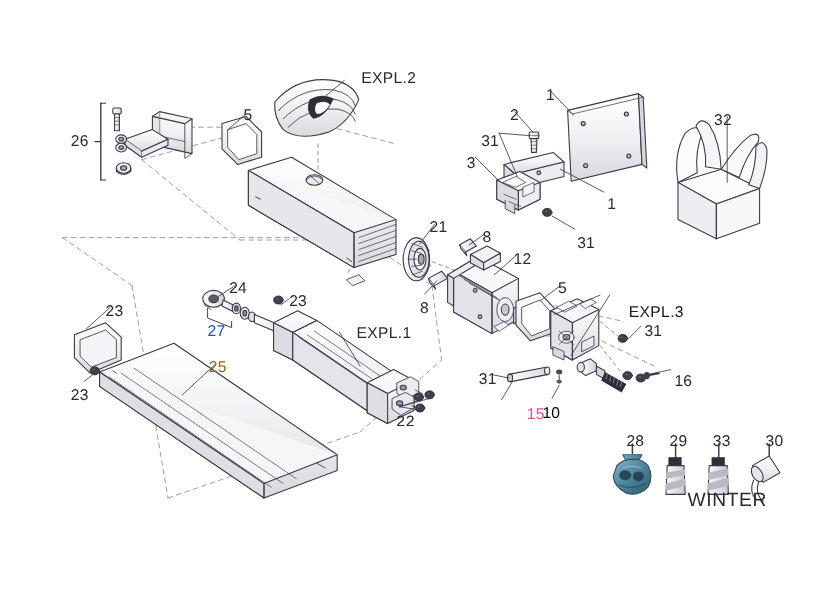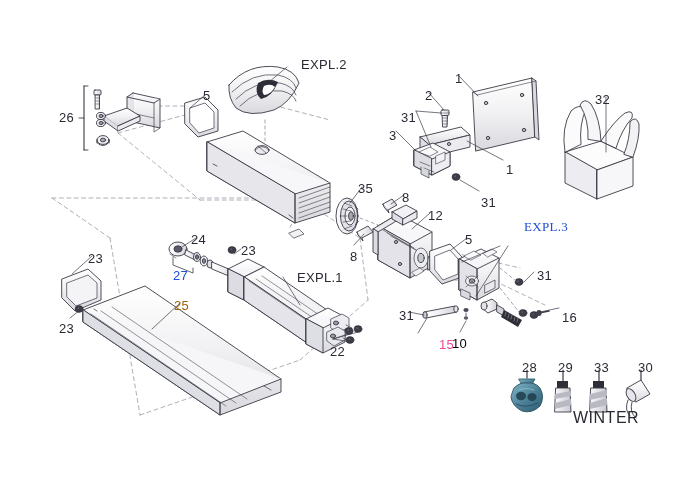--- a/index.html
+++ b/index.html
@@ -471,39 +471,39 @@
       <div class="callout-text num" style="left: 59px; top: 110px; color: rgb(42, 42, 53);">26</div>
       <div class="callout-text num" style="left: 203px; top: 88px; color: rgb(42, 42, 53);">5</div>
       <div class="callout-text expl" style="left: 272px; top: 57px; color: rgb(42, 42, 53);">EXPL.2</div>
       <div class="callout-text num" style="left: 455px; top: 71px; color: rgb(42, 42, 53);">1</div>
       <div class="callout-text num" style="left: 425px; top: 88px; color: rgb(42, 42, 53);">2</div>
       <div class="callout-text num" style="left: 401px; top: 110px; color: rgb(42, 42, 53);">31</div>
       <div class="callout-text num" style="left: 389px; top: 128px; color: rgb(42, 42, 53);">3</div>
       <div class="callout-text num" style="left: 506px; top: 162px; color: rgb(42, 42, 53);">1</div>
       <div class="callout-text num" style="left: 481px; top: 195px; color: rgb(42, 42, 53);">31</div>
       <div class="callout-text num" style="left: 595px; top: 92px; color: rgb(42, 42, 53);">32</div>
-      <div class="callout-text num" style="left: 358px; top: 181px; color: rgb(42, 42, 53);">35</div>
+      <div class="callout-text num" style="left: 358px; top: 181px; color: rgb(42, 42, 53);">21</div>
       <div class="callout-text num" style="left: 402px; top: 190px; color: rgb(42, 42, 53);">8</div>
       <div class="callout-text num" style="left: 428px; top: 208px; color: rgb(42, 42, 53);">12</div>
       <div class="callout-text num" style="left: 350px; top: 249px; color: rgb(42, 42, 53);">8</div>
       <div class="callout-text num" style="left: 465px; top: 232px; color: rgb(42, 42, 53);">5</div>
-      <div class="callout-text expl" style="left: 495px; top: 219px; color: #1d4ed8; font-family: Liberation Serif, serif;">EXPL.3</div>
+      <div class="callout-text expl" style="left: 495px; top: 252px; color: #0f172a;">EXPL.3</div>
       <div class="callout-text num" style="left: 537px; top: 268px; color: rgb(42, 42, 53);">31</div>
       <div class="callout-text num" style="left: 562px; top: 310px; color: rgb(42, 42, 53);">16</div>
       <div class="callout-text num" style="left: 399px; top: 308px; color: rgb(42, 42, 53);">31</div>
       <div class="callout-text num" style="left: 411px; top: 337px; color: #ec4899; margin-left: 28px;">15</div>
       <div class="callout-text num" style="left: 452px; top: 336px; color: #000000;">10</div>
       <div class="callout-text num" style="left: 191px; top: 232px; color: rgb(42, 42, 53);">24</div>
       <div class="callout-text num" style="left: 241px; top: 243px; color: rgb(42, 42, 53);">23</div>
       <div class="callout-text num" style="left: 88px; top: 251px; color: rgb(42, 42, 53);">23</div>
       <div class="callout-text num" style="left: 173px; top: 268px; color: #1d4ed8;">27</div>
       <div class="callout-text expl" style="left: 268px; top: 270px; color: rgb(42, 42, 53);">EXPL.1</div>
       <div class="callout-text num" style="left: 174px; top: 298px; color: #a16207;">25</div>
       <div class="callout-text num" style="left: 59px; top: 321px; color: rgb(42, 42, 53);">23</div>
-      <div class="callout-text num" style="left: 330px; top: 344px; color: rgb(42, 42, 53);">22</div>
+      <div class="callout-text num" style="left: 330px; top: 344px; color: rgb(42, 42, 53); font-family: Liberation Mono, monospace;">22</div>
       <div class="callout-text num" style="left: 522px; top: 360px; color: rgb(42, 42, 53);">28</div>
       <div class="callout-text num" style="left: 558px; top: 360px; color: rgb(42, 42, 53);">29</div>
       <div class="callout-text num" style="left: 594px; top: 360px; color: rgb(42, 42, 53);">33</div>
       <div class="callout-text num" style="left: 638px; top: 360px; color: rgb(42, 42, 53);">30</div>
       <div class="callout-text winter" style="left: 573px; top: 409px; color: rgb(42, 42, 53);">WINTER</div>
     </div>
 
 </div>
 
 </body></html>

